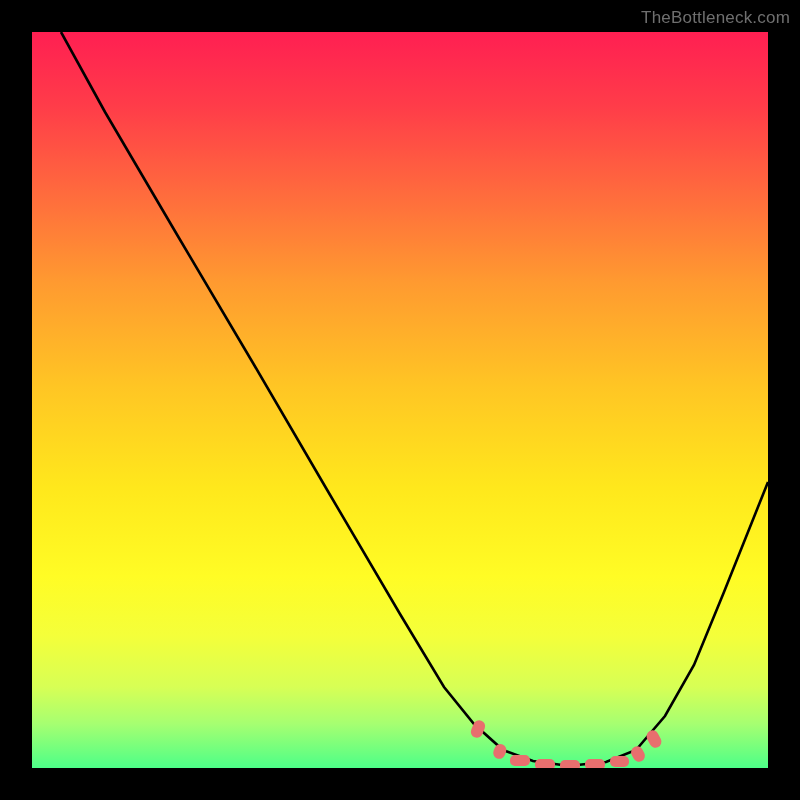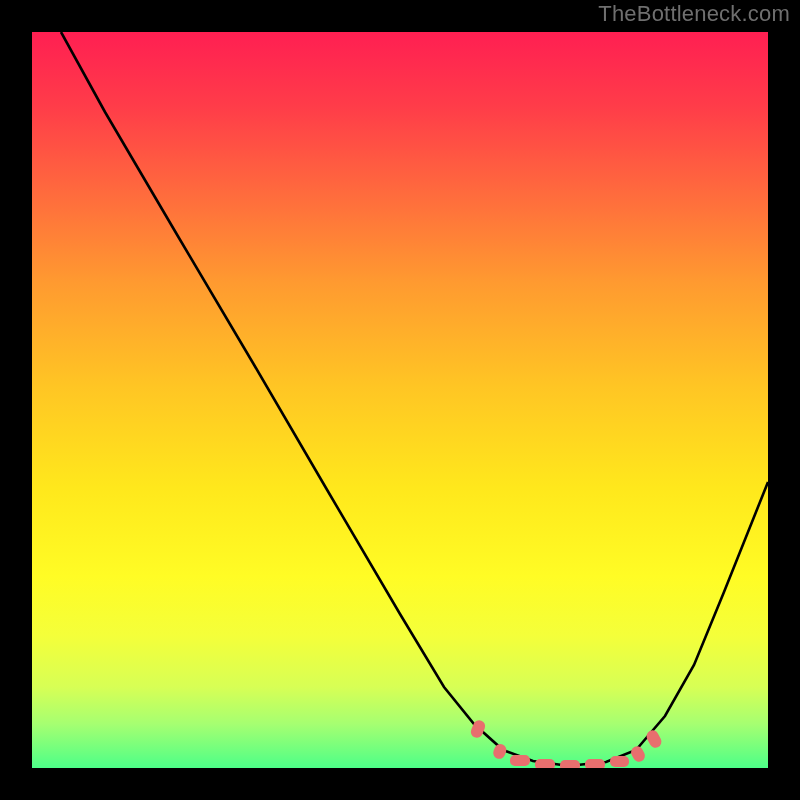--- a/index.html
+++ b/index.html
@@ -38,24 +38,24 @@
       #4dff88 100%
     );
   }
   .curve-svg {
     position: absolute;
     left: 0;
     top: 0;
   }
   .watermark {
     position: absolute;
-    top: 1px;
+    top: 8px;
     right: 10px;
     font-family: Arial, Helvetica, sans-serif;
-    font-size: 22px;
+    font-size: 17px;
     color: #6f6f6f;
     letter-spacing: 0.2px;
     user-select: none;
   }
 </style>
 </head>
 <body>
 
 <div class="frame">
   <div class="plot-area">

